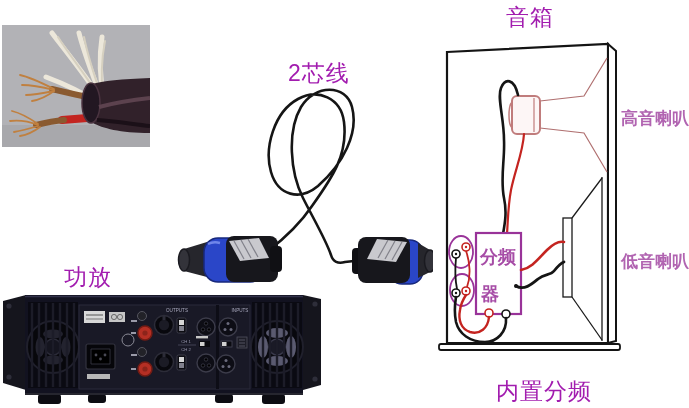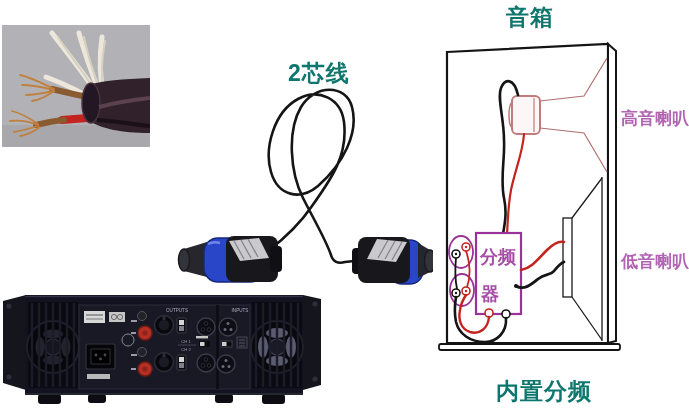--- a/index.html
+++ b/index.html
@@ -1,19 +1,19 @@
 <!DOCTYPE html>
 <html><head>
 <meta charset="utf-8">
 <style>
   html,body{margin:0;padding:0;background:#ffffff;}
   #canvas{position:relative;width:689px;height:408px;background:#ffffff;overflow:hidden;
           font-family:"Liberation Sans","DejaVu Sans",sans-serif;}
   .abs{position:absolute;}
-  .cn-label{color:#0f766e;font-size:23px;font-weight:700;letter-spacing:1px;white-space:nowrap;}
+  .cn-label{color:#a21caf;font-size:23px;font-weight:400;letter-spacing:1px;white-space:nowrap;}
   svg{display:block;}
   .photo-frame{overflow:hidden;}
 </style>
 </head>
 <body>
 
 <div id="canvas">
 
   <div class="abs photo-frame" style="left:2px;top:25px;width:148px;height:122px;">
     <svg width="148" height="122" viewBox="0 0 148 122">
@@ -57,20 +57,21 @@
         <path d="M 90 59 C 100 56, 120 54, 148 53 L 148 108 C 118 108, 100 103, 91 98 C 83 94, 80 89, 80 79 C 80 68, 84 61, 90 59 Z" fill="#31212a"></path>
         <ellipse cx="89" cy="78" rx="9" ry="20" fill="#221722" stroke="#4a3340" stroke-width="1.5"></ellipse>
         <path d="M 97 82 C 112 78, 130 75, 148 73" stroke="#5c424e" stroke-width="4" fill="none"></path>
         <path d="M 95 95 C 112 96, 130 99, 148 101" stroke="#1b1018" stroke-width="4" fill="none"></path>
       </g>
     </svg>
   </div>
 
   <div class="abs cn-label" style="left:288px;top:58px;">2芯线</div>
   <div class="abs cn-label" style="left:506px;top:2px;">音箱</div>
+  <div class="abs cn-label" style="left:64px;top:262px;">功放</div>
   <div class="abs cn-label" style="left:496px;top:376px;text-align:right;">内置分频</div>
 
   <div class="abs" style="left:168px;top:85px;width:265px;height:210px;">
     <svg width="265" height="210" viewBox="168 85 265 210">
 
       <path d="M 267 252 C 285 238, 300 224, 312 206 C 332 178, 348 155, 344 122
            C 341 98, 318 88, 298 99 C 274 112, 264 148, 271 172
            C 278 196, 300 201, 318 186 C 343 164, 359 133, 352 107
            C 346 84, 315 84, 301 107 C 287 131, 290 172, 303 198
            C 313 218, 326 240, 331 255 C 333 262, 338 264, 345 262 L 354 261" stroke="#151515" stroke-width="2.6" fill="none" stroke-linecap="round"></path>

